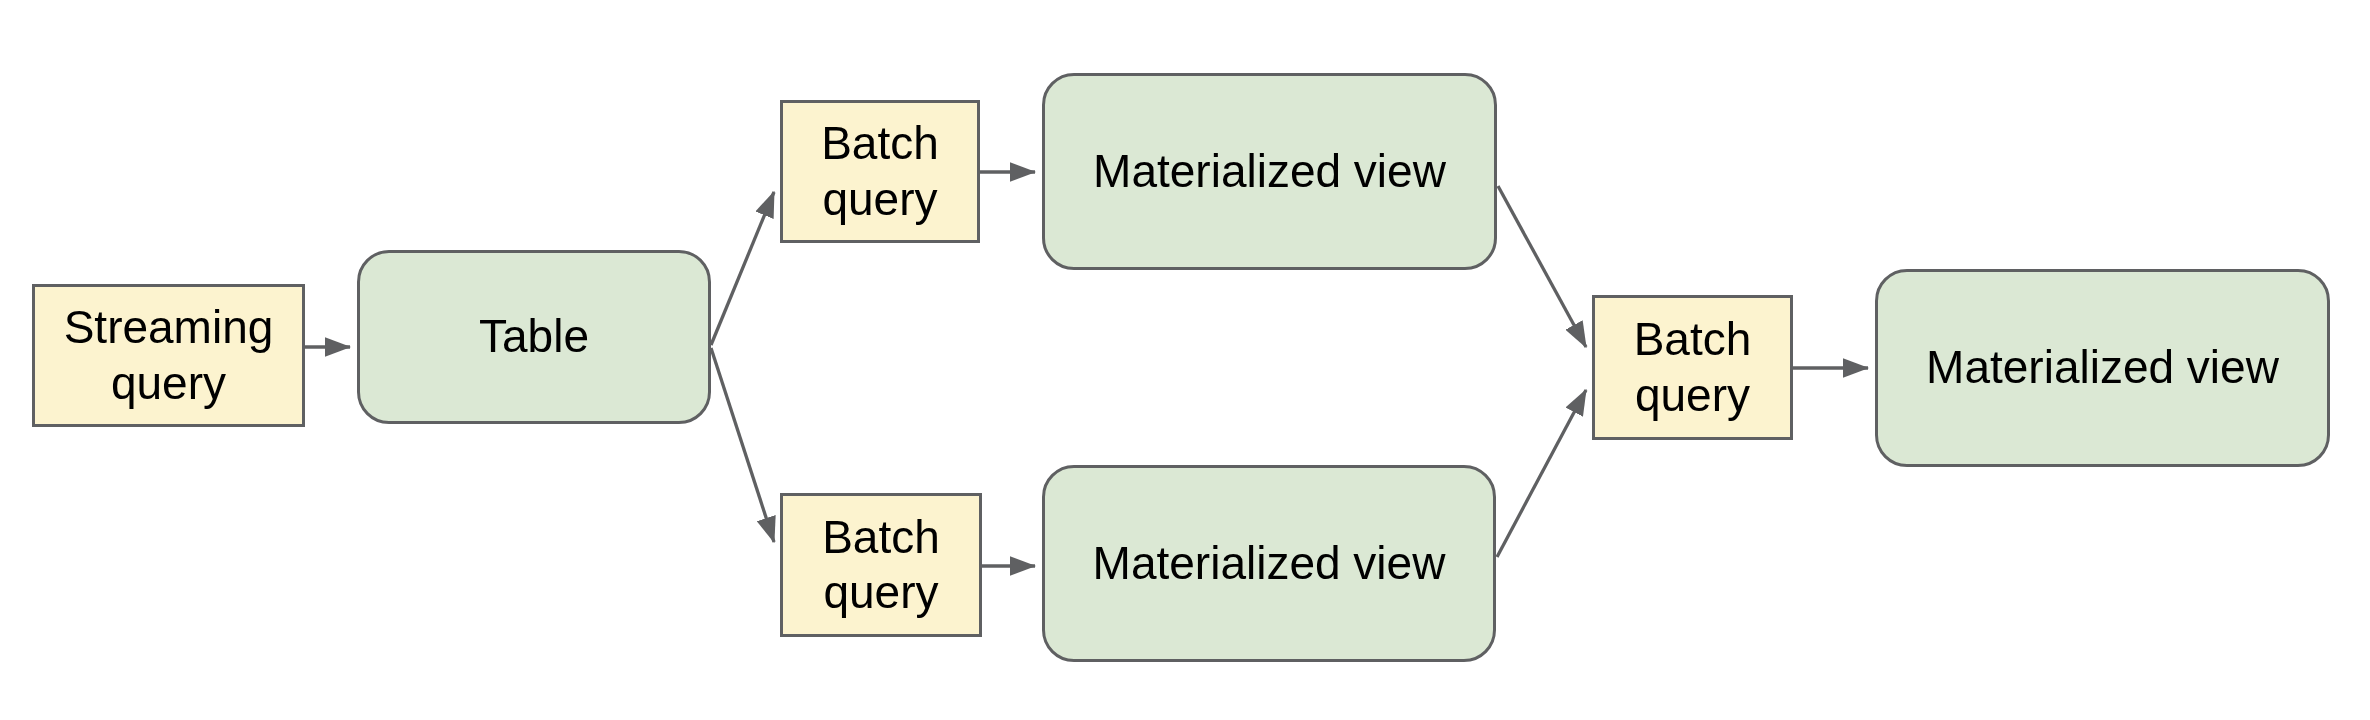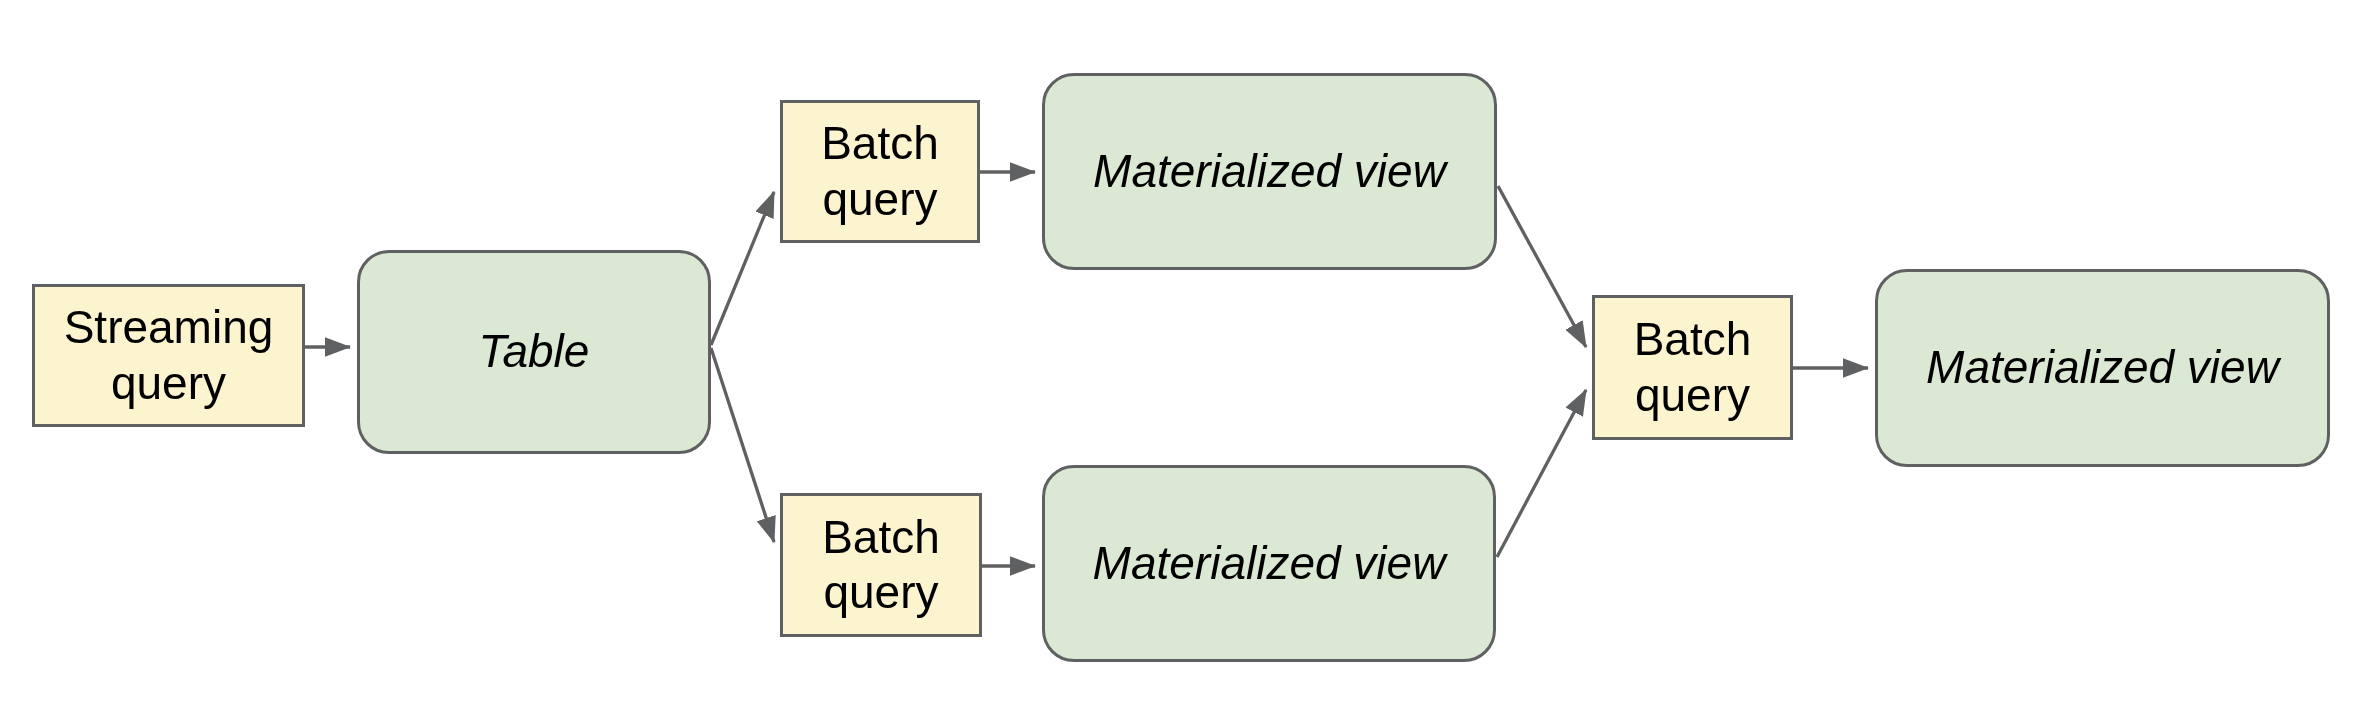--- a/index.html
+++ b/index.html
@@ -18,26 +18,26 @@
     display: flex;
     align-items: center;
     justify-content: center;
     text-align: center;
     color: var(--text, #000000);
     font-size: 46px;
     line-height: 1.2;
     padding: 0 10px;
   }
   .yellow { background: var(--yellow_fill, #fcf3cf); align-items: center; }
-  .green  { background: var(--green_fill, #dbe8d4); font-style: italic; }
+  .green  { background: var(--green_fill, #dbe8d4); }
   .round  { border-radius: 32px; }
 
   
   .n-streaming          { left:  32px; top: 284px; width: 273px; height: 143px; }
-  .n-table              { left: 357px; top: 250px; width: 354px; height: 204px; }
+  .n-table              { left: 357px; top: 250px; width: 354px; height: 174px; }
   .n-batch-top          { left: 780px; top: 100px; width: 200px; height: 143px; }
   .n-mv-top             { left:1042px; top:  73px; width: 455px; height: 197px; }
   .n-batch-bottom       { left: 780px; top: 493px; width: 202px; height: 144px; }
   .n-mv-bottom          { left:1042px; top: 465px; width: 454px; height: 197px; }
   .n-batch-final        { left:1592px; top: 295px; width: 201px; height: 145px; }
   .n-mv-final           { left:1875px; top: 269px; width: 455px; height: 198px; }
 
   svg.edges {
     position: absolute;
     left: 0; top: 0;

